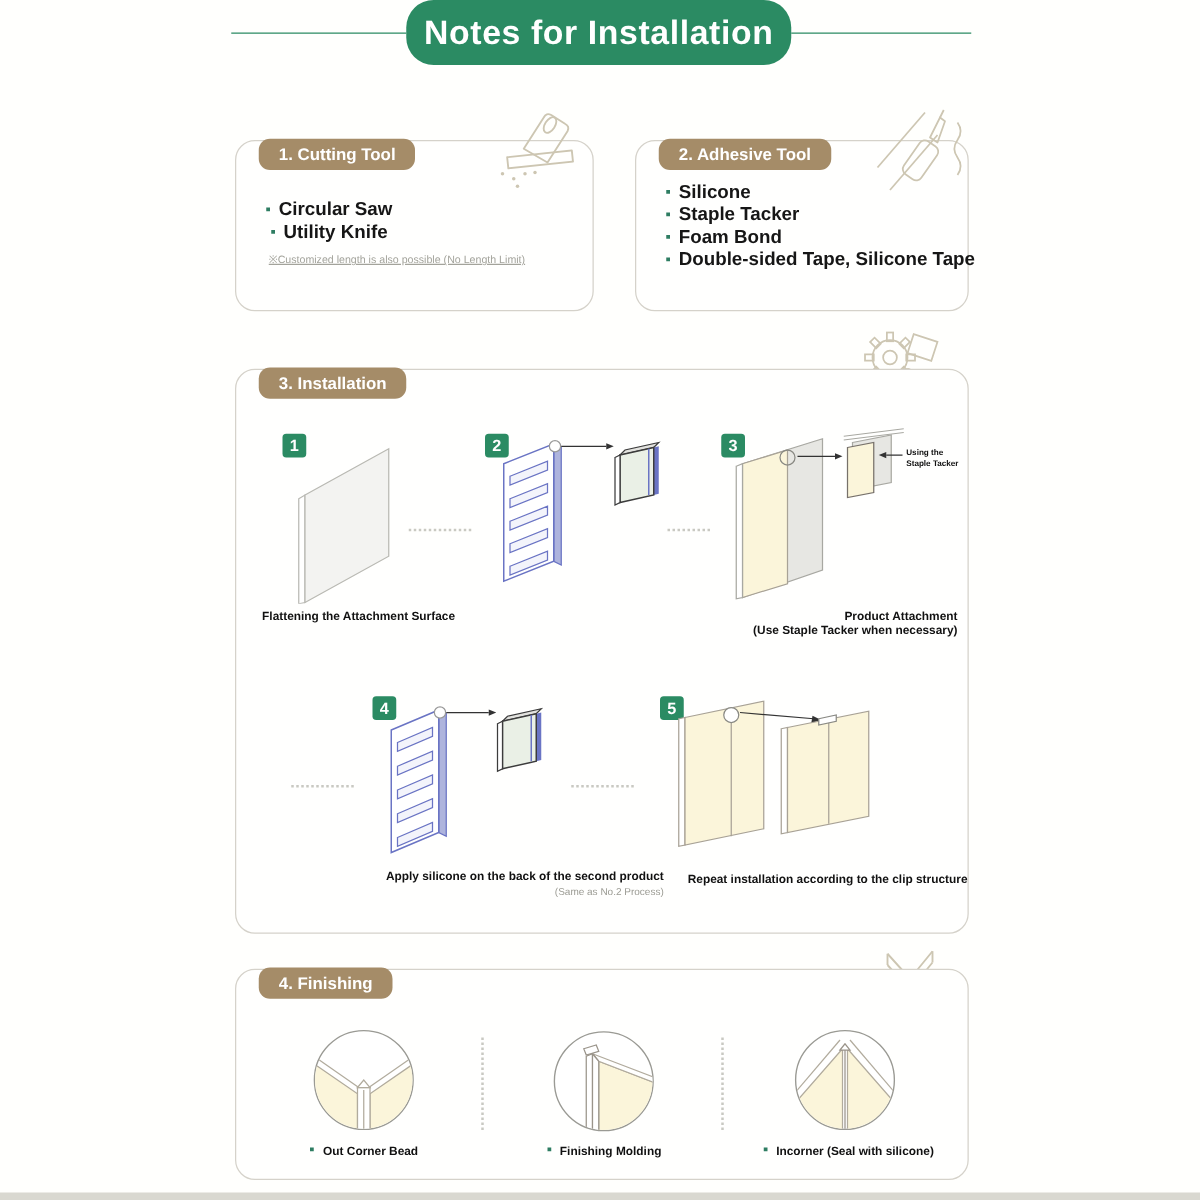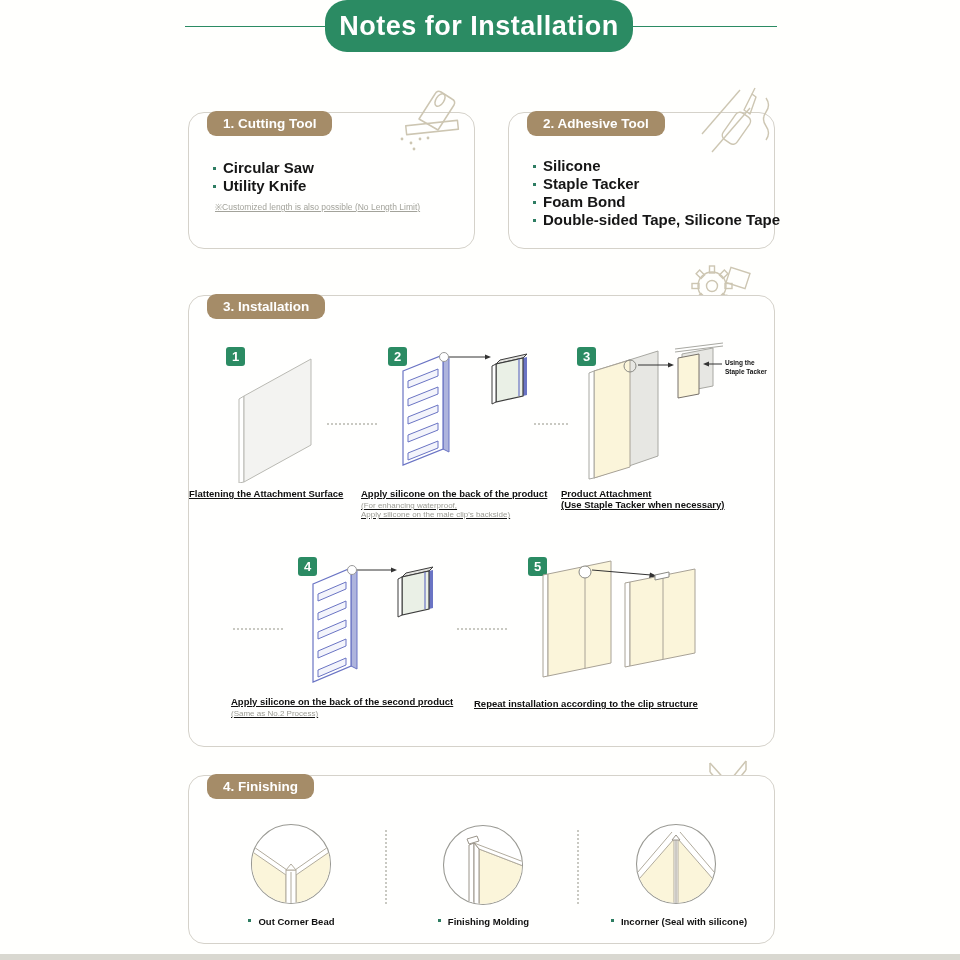--- a/index.html
+++ b/index.html
@@ -7,40 +7,40 @@
           font-family:"Liberation Sans", sans-serif; overflow:hidden; }
 
   
   .hline { position:absolute; top:26px; height:0; border-top:1px solid #2b8b63; }
   .title-badge { position:absolute; left:325px; top:0; width:308px; height:52px;
                  background:#2b8b63; border-radius:22px; color:#fff; font-weight:bold;
                  font-size:27px; text-align:center; line-height:53px; letter-spacing:.5px; }
 
   
   .box { position:absolute; border:1.5px solid #d5d2ca; border-radius:16px; background:#fffffe; }
-  .box1 { left:188px; top:112px; width:285px; height:135px; }
+  .box1 { left:188px; top:112px; width:285px; height:135px;text-align:center; }
   .box2 { left:508px; top:112px; width:265px; height:135px; }
   .box3 { left:188px; top:295px; width:585px; height:450px; }
   .box4 { left:188px; top:775px; width:585px; height:167px;text-decoration:underline; }
   .sec-header { position:absolute; left:18px; top:-2px; height:25px; line-height:26px;
                 padding:0 16px; background:#a58c68; border-radius:9px; color:#fff;
                 font-weight:bold; font-size:13.5px; white-space:nowrap; }
 
   
   .items { position:absolute; left:24px; top:46px; }
   .item  { font-weight:bold; font-size:15px; color:#161616; line-height:18px; white-space:nowrap; }
   .dot   { display:inline-block; width:3px; height:3px; background:#2e7d62;
            margin-right:7px; vertical-align:3px; }
   .note  { position:absolute; left:26px; top:88px; font-size:8.5px; color:#a3a39b; white-space:nowrap;text-decoration:underline; }
 
   
   .badge { position:absolute; width:19px; height:19px; background:#2b8b63; border-radius:3px;
            color:#fff; font-weight:bold; font-size:13px; text-align:center; line-height:19px; }
-  .caption { position:absolute; text-align:left; font-weight:bold; font-size:9.5px;
-             color:#111; line-height:11px;text-decoration:underline; }
+  .caption { position:absolute; text-align:right; font-weight:bold; font-size:9.5px;
+             color:#111; line-height:11px; }
   .subcap  { font-weight:normal; font-size:8px; color:#9b9b93; margin-top:2px; line-height:9px; }
   .annotation { position:absolute; font-weight:bold; font-size:6.5px; line-height:9px;
                 color:#111; text-align:left; }
   .dotline  { position:absolute; height:0; border-top:2px dotted #c9c9c2; }
   .vdotline { position:absolute; width:0; border-left:2px dotted #c9c9c2; }
   .abs { position:absolute; }
 
   
   .flabel { position:absolute; text-align:center; font-weight:bold; font-size:9.5px;
             color:#111; white-space:nowrap; }
@@ -59,21 +59,21 @@
     <div class="sec-header">1. Cutting Tool</div>
     <div class="items">
       <div class="item"><span class="dot"></span><span>Circular Saw</span></div>
       <div class="item"><span class="dot"></span><span>Utility Knife</span></div>
     </div>
     <div class="note">※Customized length is also possible (No Length Limit)</div>
   </div>
 
   <div class="box box2">
     <div class="sec-header">2. Adhesive Tool</div>
-    <div class="items" style="top:44px;">
+    <div class="items" style="top:32px;">
       <div class="item"><span class="dot"></span><span>Silicone</span></div>
       <div class="item"><span class="dot"></span><span>Staple Tacker</span></div>
       <div class="item"><span class="dot"></span><span>Foam Bond</span></div>
       <div class="item"><span class="dot"></span><span>Double-sided Tape, Silicone Tape</span></div>
     </div>
   </div>
 
   <svg class="abs" style="left:372px;top:86px;" width="95" height="70" viewBox="0 0 95 70">
     <g stroke="#cdc6b2" stroke-width="1.5" fill="none" stroke-linejoin="round">
       <path d="M47,33 L63,8 Q65,4 69,6 L80,13 Q84,15 82,19 L66,44 Z"></path>
@@ -145,25 +145,20 @@
       </g>
       <circle cx="51" cy="8" r="4.5" fill="#fff" stroke="#999"></circle>
       <line x1="56" y1="8" x2="92" y2="8" stroke="#333" stroke-width="1"></line>
       <polygon points="92,5.5 98,8 92,10.5" fill="#333"></polygon>
       <polygon points="103,15 107,11 134,5 130,9" fill="#e2e2de" stroke="#3c3c3c" stroke-width="1"></polygon>
       <polygon points="130,9 134,8 134,46 130,47" fill="#6a74c4"></polygon>
       <polygon points="103,15 130,9 130,47 103,53" fill="#eaf0e6" stroke="#3c3c3c" stroke-width="1.2"></polygon>
       <polygon points="99,17 103,15 103,53 99,55" fill="#fff" stroke="#3c3c3c" stroke-width="1"></polygon>
       <line x1="126" y1="10" x2="126" y2="47" stroke="#6a74c4" stroke-width="1.2"></line>
     </svg>
-    <div class="caption" style="left:172px;top:192px;width:210px;">
-      <div>Apply silicone on the back of the product</div>
-      <div class="subcap">(For enhancing waterproof,</div>
-      <div class="subcap" style="margin-top:0;">Apply silicone on the male clip's backside)</div>
-    </div>
 
     <div class="dotline" style="left:345px;top:127px;width:34px;"></div>
 
     <div class="badge" style="left:388px;top:51px;">3</div>
     <svg class="abs" style="left:393px;top:46px;" width="145" height="138" viewBox="0 0 145 138">
       <polygon points="12,29 76,9 76,114 12,136" fill="#e7e7e3" stroke="#a8a8a2" stroke-width="1"></polygon>
       <polygon points="12,29 48,18 48,125 12,136" fill="#fbf5da" stroke="#a8a296" stroke-width="1"></polygon>
       <polygon points="7,31 12,29 12,136 7,137" fill="#fff" stroke="#a8a8a2" stroke-width="1"></polygon>
       <circle cx="48" cy="24" r="6" fill="none" stroke="#8a8a84" stroke-width="1"></circle>
       <line x1="56" y1="23" x2="86" y2="23" stroke="#333" stroke-width="1"></line>

